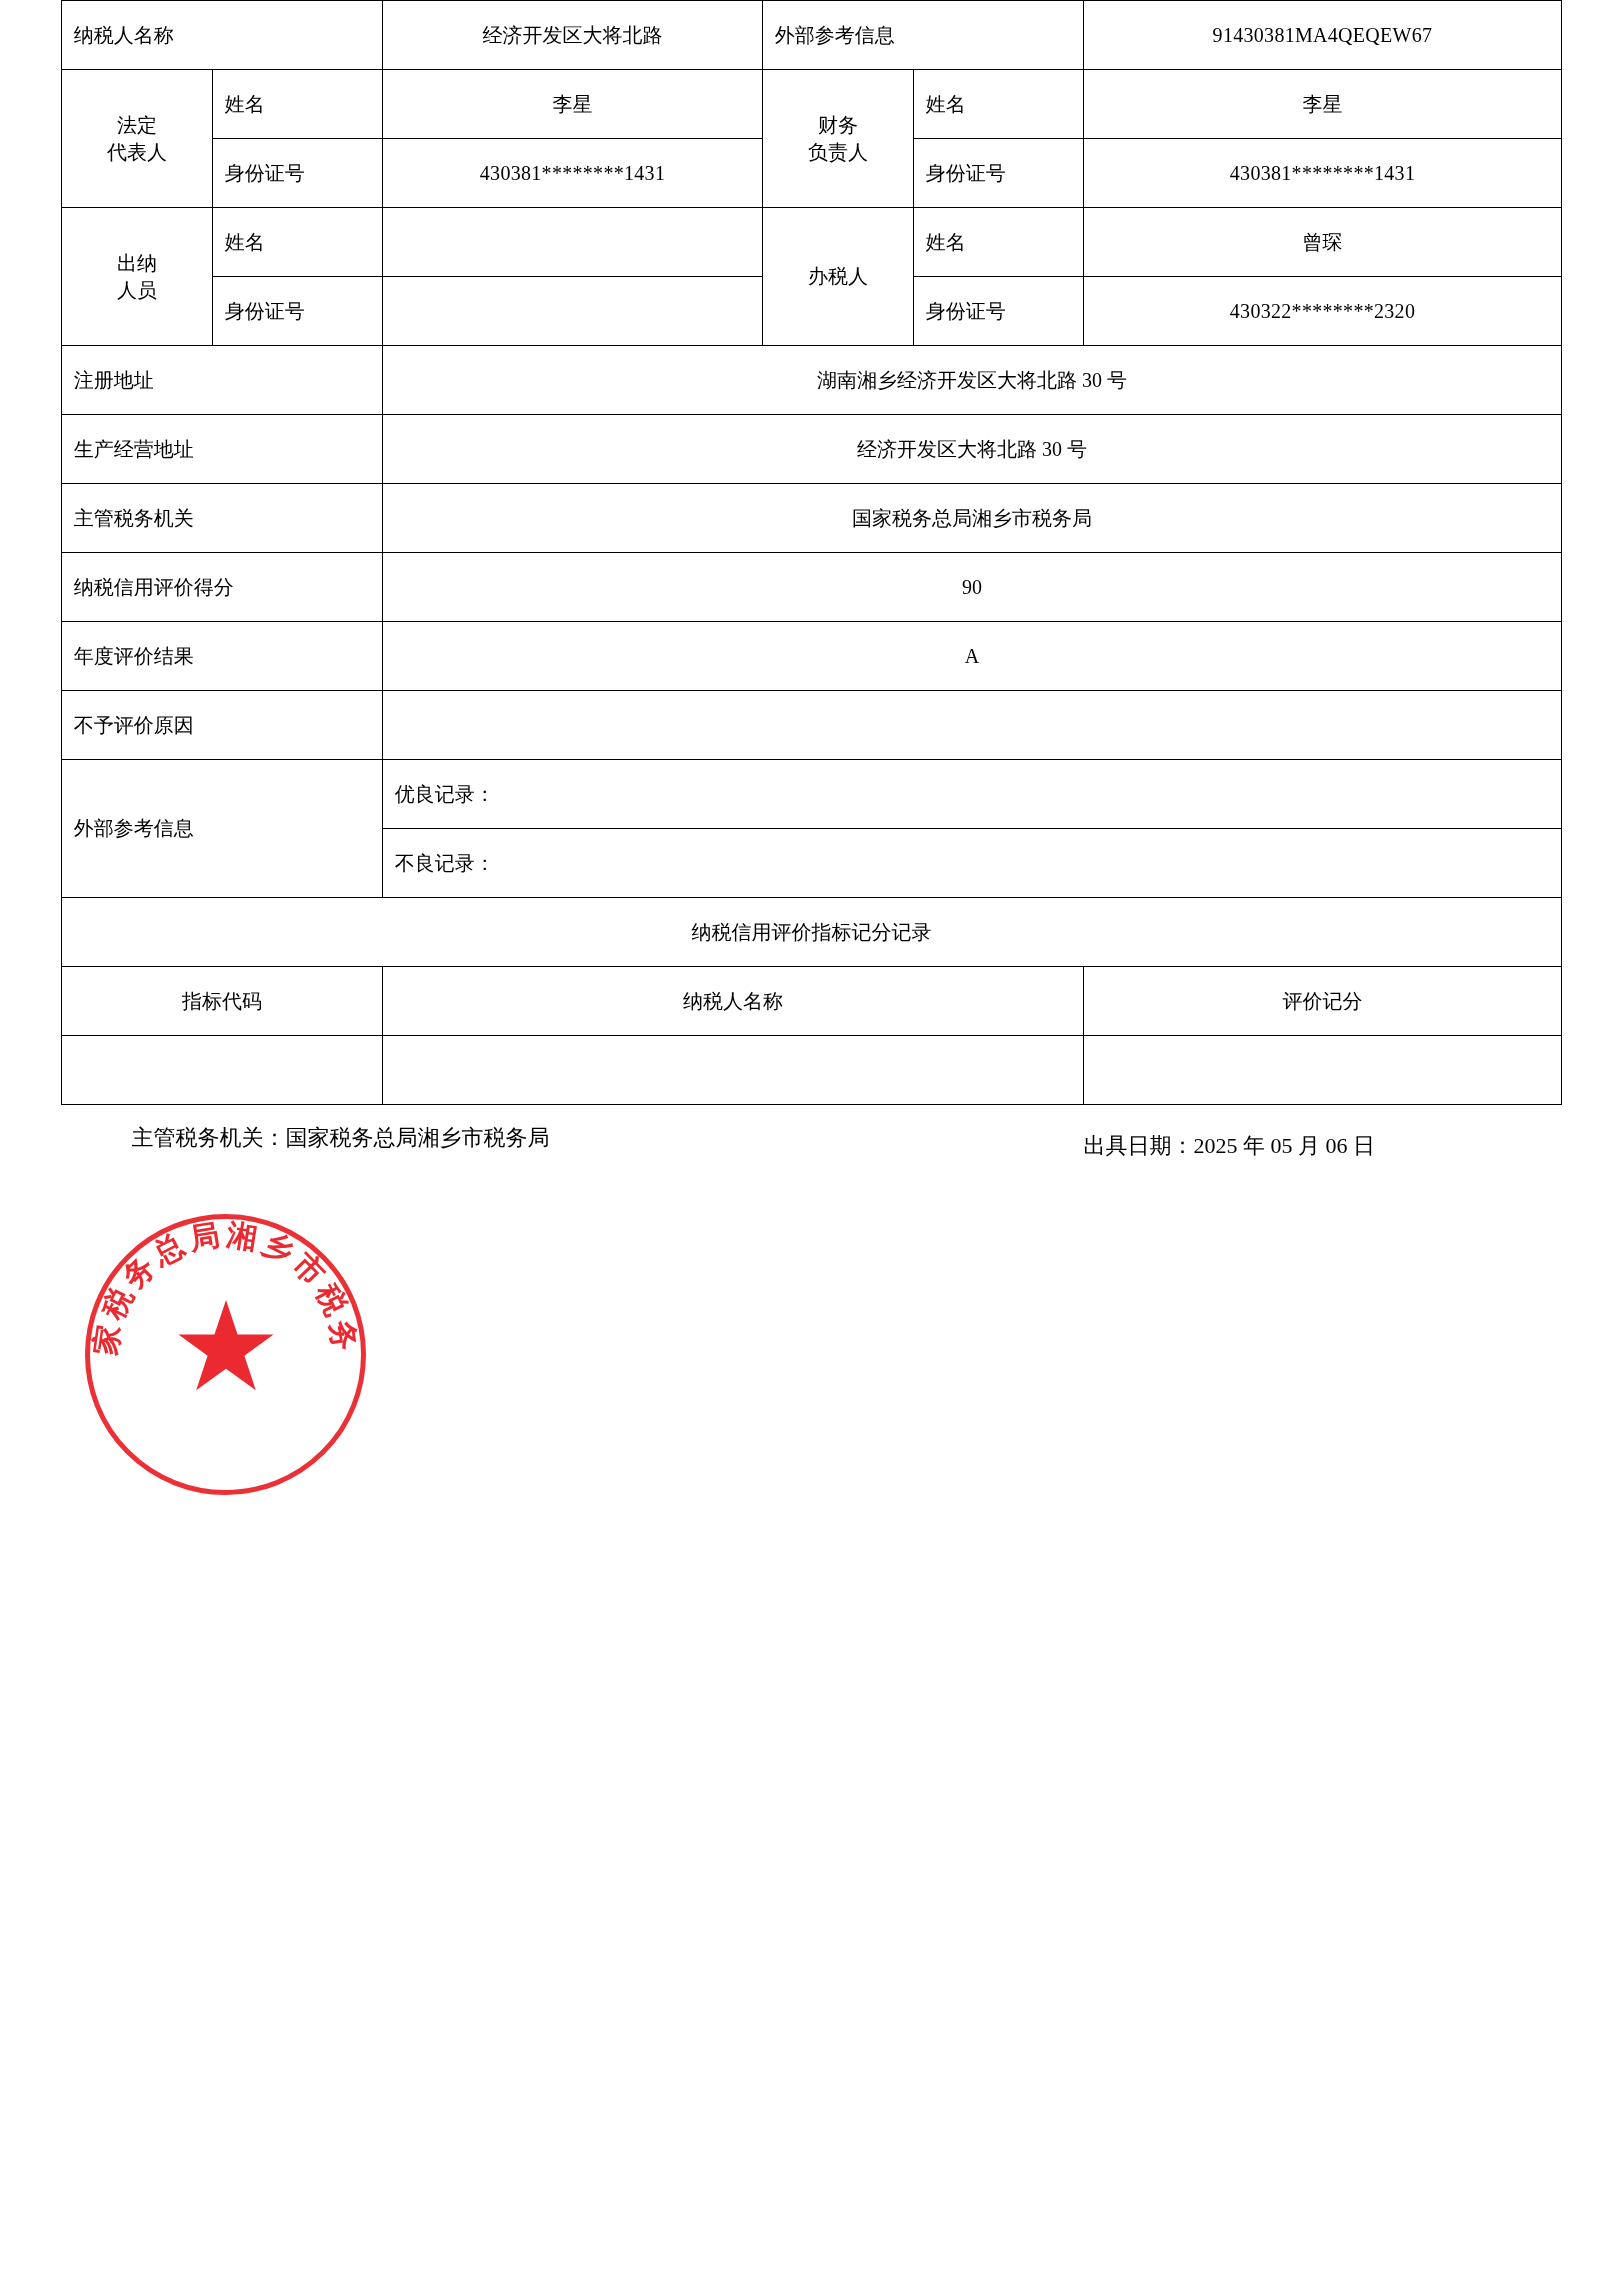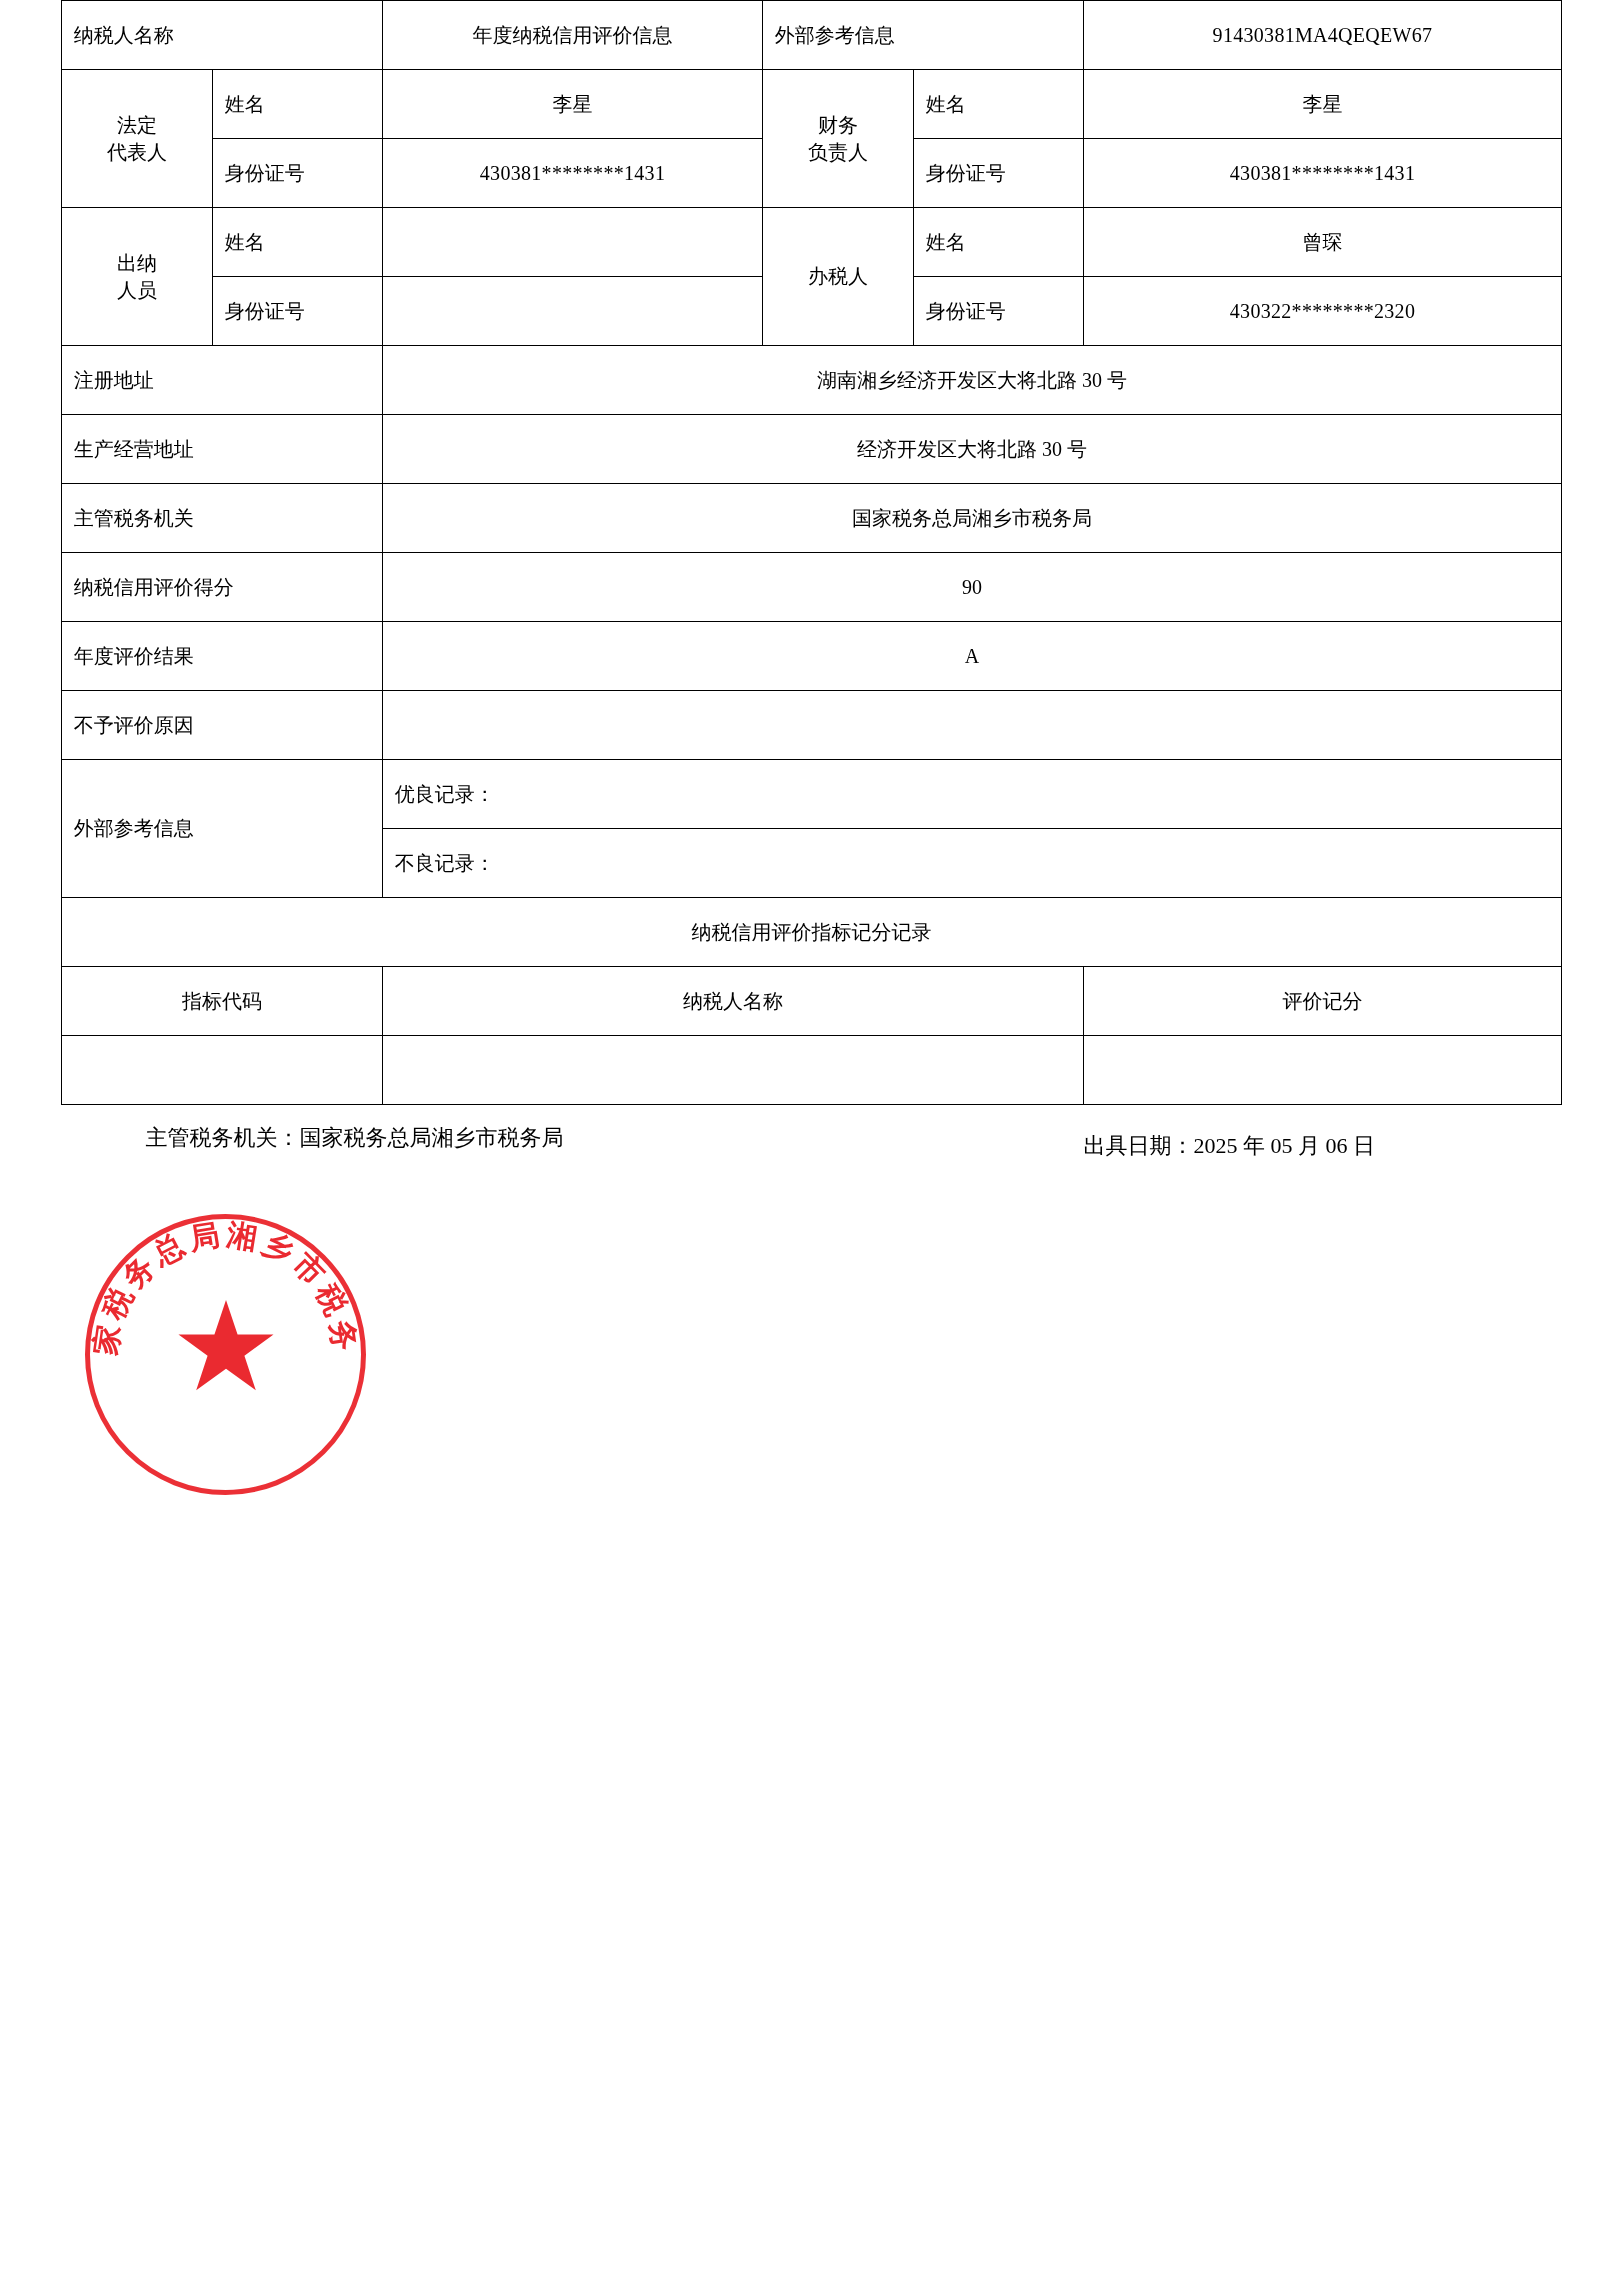--- a/index.html
+++ b/index.html
@@ -66,21 +66,21 @@
   .blank-row td { height: 68px; }
   .footer {
     position: relative;
     width: 1498px;
     margin: 18.3px auto 0 auto;
     font-size: 22px;
     height: 39px;
   }
   .footer .left {
     position: absolute;
-    left: 83px;
+    left: 69px;
     top: 0;
     white-space: nowrap;
   }
   .footer .right {
     position: absolute;
     left: 1021px;
     top: 8px;
     white-space: nowrap;
   }
   
@@ -137,21 +137,21 @@
       <col style="width:170px">
       <col style="width:380px">
       <col style="width:151px">
       <col style="width:170px">
       <col style="width:478px">
     </colgroup>
     <tbody>
 
       <tr>
         <td class="label-left" colspan="2">纳税人名称</td>
-        <td class="c">年度纳税信用评价信息</td>
+        <td class="c">经济开发区大将北路</td>
         <td class="label-left" colspan="2">外部参考信息</td>
         <td class="c mono-ish">91430381MA4QEQEW67</td>
       </tr>
 
       <tr>
         <td class="two-line" rowspan="2">
           <div>法定</div>
           <div>代表人</div>
         </td>
         <td class="label-left">姓名</td>

